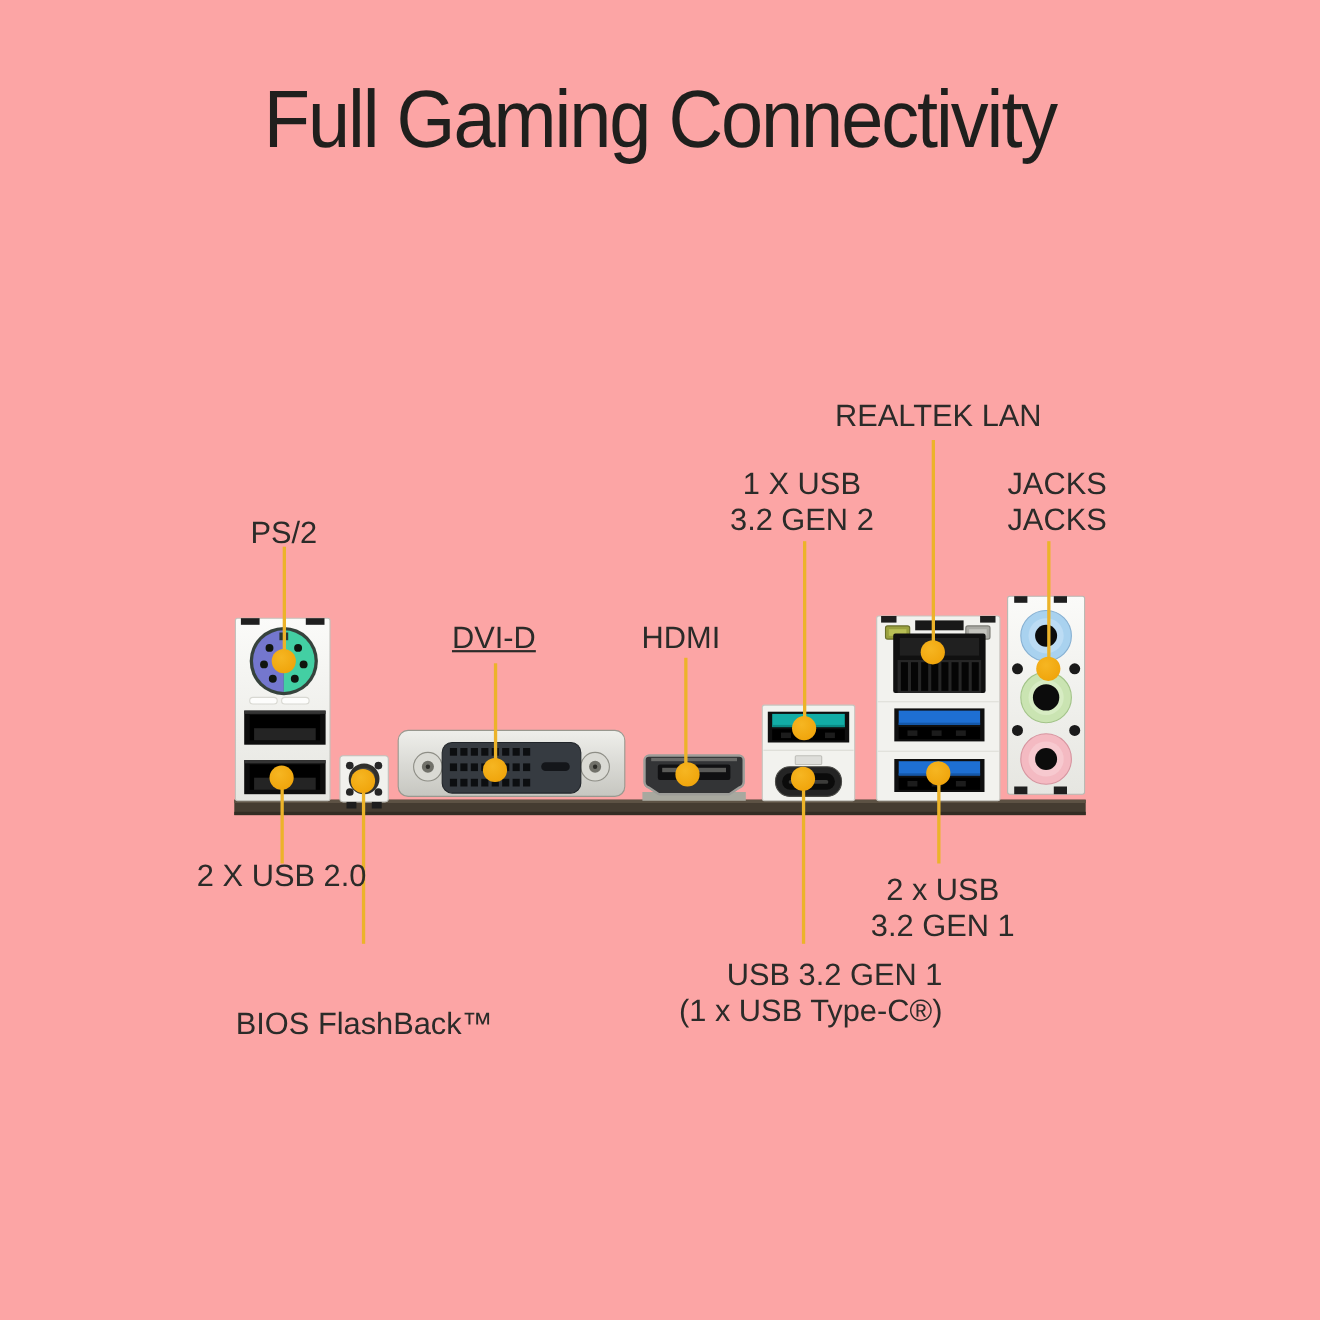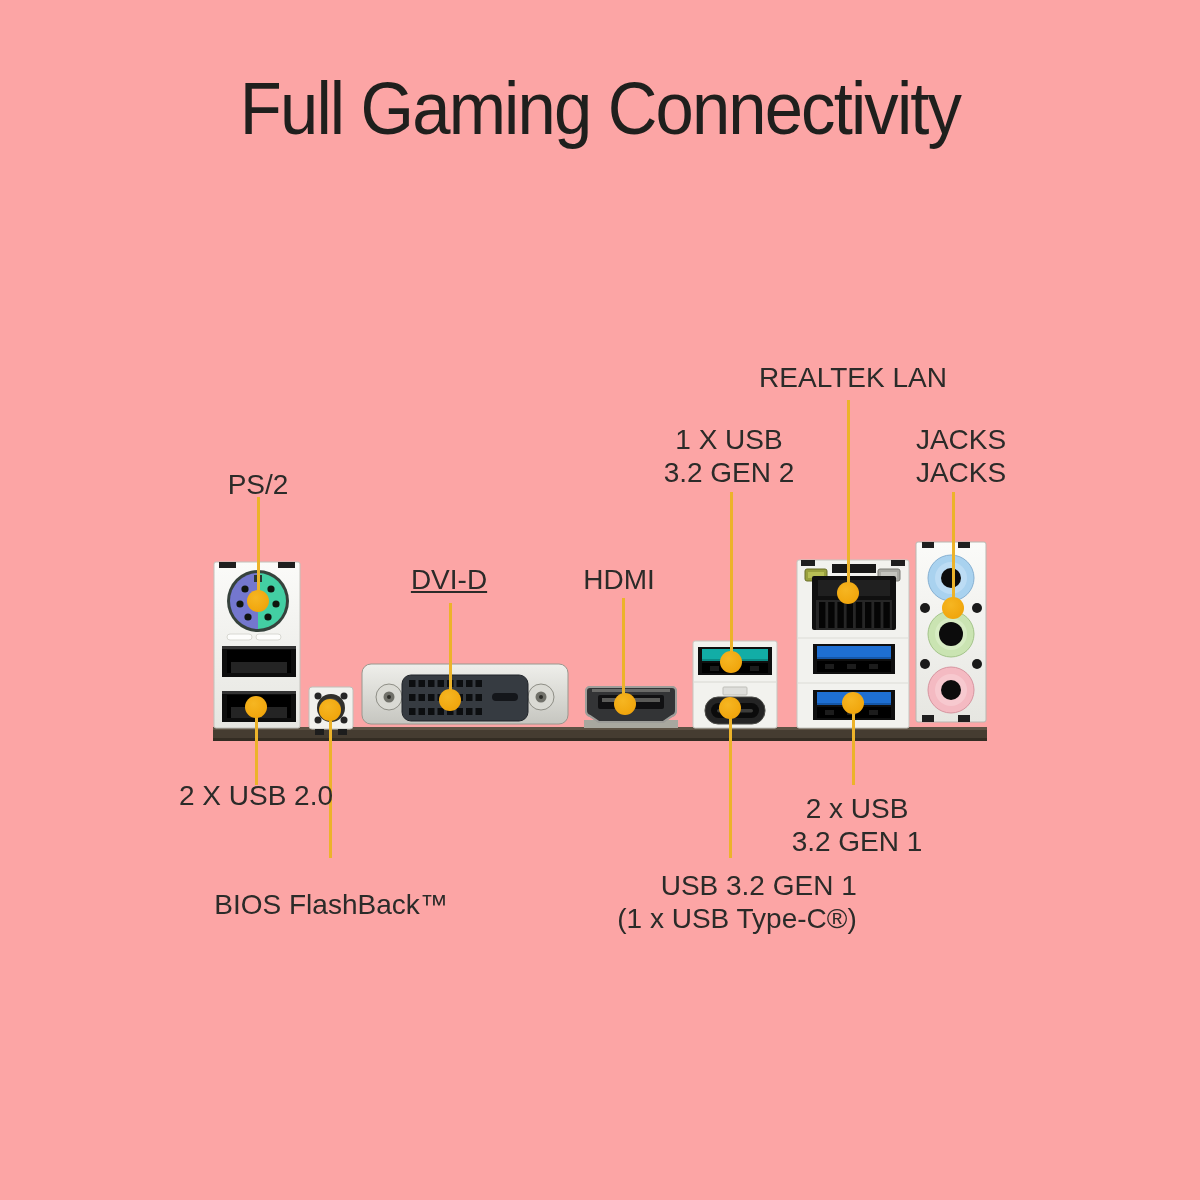--- a/index.html
+++ b/index.html
@@ -284,21 +284,21 @@
     <div>JACKS</div>
     <div>JACKS</div>
   </div>
   <div class="label" style="left:256px;top:779px;">
     <span>2 X USB 2.0</span>
   </div>
   <div class="label" style="left:857px;top:792px;">
     <div>2 x USB</div>
     <div>3.2 GEN 1</div>
   </div>
-  <div class="label" style="left:331px;top:888px;">
+  <div class="label" style="left:331px;top:914px;">
     <div>BIOS FlashBack™</div>
   </div>
   <div class="label" style="left:737px;top:869px;text-align:right;">
     <div>USB 3.2 GEN 1</div>
     <div>(1 x USB Type-C®)</div>
   </div>
 
 </div>
 
 </body></html>

